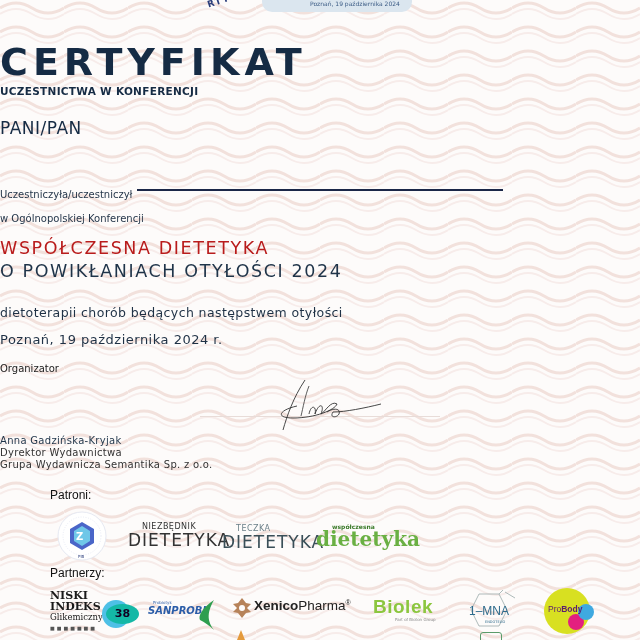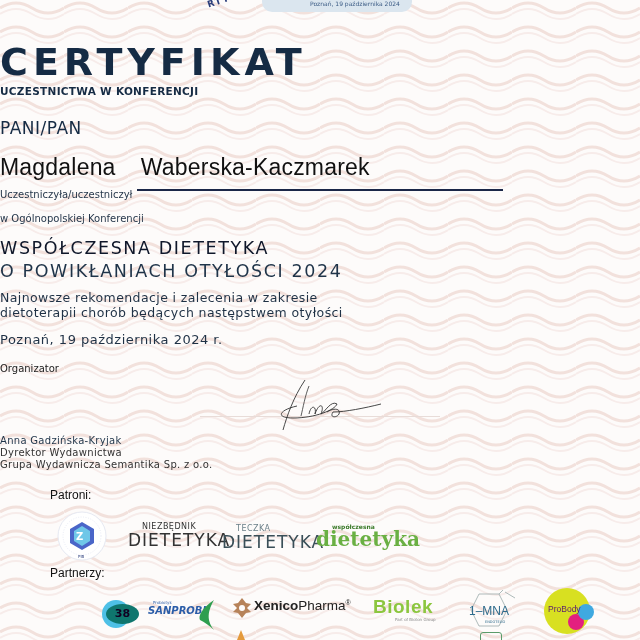--- a/index.html
+++ b/index.html
@@ -30,21 +30,21 @@
   }
   .subtitle { top:85px; font-size:10.5px; font-weight:bold; color:#152b44; letter-spacing:0.3px; }
   .pani { top:118px; font-size:17px; color:#152b44; letter-spacing:0.5px; }
   .name {
     top:154px; font-size:23px; color:#111; font-family:"Liberation Sans", sans-serif; letter-spacing:0.2px;
     word-spacing:6px;
   }
   .name-line { position:absolute; left:137px; top:189px; width:366px; height:2px; background:#1b2748; }
   .part1 { top:189px; font-size:10px; color:#1f3145; }
   .part2 { top:213px; font-size:10px; color:#1f3145; }
-  .conf1 { top:238px; font-size:17.5px; letter-spacing:1.6px; color:#0f172a; }
+  .conf1 { top:238px; font-size:17.5px; letter-spacing:1.6px; color:#b91c1c; }
   .conf2 { top:261px; font-size:17.5px; letter-spacing:1.6px; color:#1f3449; }
   .desc1 { top:290px; font-size:12.5px; letter-spacing:0.4px; color:#1f3145; }
   .desc2 { top:305px; font-size:12.5px; letter-spacing:0.4px; color:#1f3145; }
   .date { top:332px; font-size:13px; letter-spacing:0.5px; color:#1f3145; }
   .org { top:363px; font-size:10px; color:#222; }
   .sig { position:absolute; left:275px; top:378px; width:110px; height:55px; }
   .sig-line { position:absolute; left:200px; top:416px; width:240px; height:1px; background:#e8dcd8; }
   .signer { top:435px; font-size:10px; color:#1f3449; letter-spacing:0.3px; }
   .signer-role { top:447px; font-size:10px; color:#333; letter-spacing:0.3px; }
   .signer-co { top:459px; font-size:10px; color:#333; letter-spacing:0.3px; }
@@ -62,35 +62,35 @@
   .teczka .small { font-size:8px; color:#6a7f88; letter-spacing:0.5px; margin-left:14px; display:block; }
   .teczka .big { font-size:17px; color:#3a4f58; letter-spacing:1px; display:block; margin-top:-1px; }
   .wspdiet { left:316px; top:523px; }
   .wspdiet .small { font-size:6px; color:#3b7a2a; font-weight:bold; margin-left:16px; display:block; }
   .wspdiet .big { font-size:20px; color:#6ab043; font-weight:bold; font-family:"DejaVu Serif", serif; display:block; margin-top:-3px; }
 
   .niski { left:50px; top:590px; font-family:"DejaVu Serif", serif; font-weight:bold; color:#1a1a1a; line-height:11px; font-size:11px; }
   .niski .gl { font-size:8.5px; font-weight:normal; }
   .niski .dots { font-size:5px; letter-spacing:2px; color:#555; }
   .badge38 { left:102px; top:600px; width:28px; height:28px; border-radius:50%; background:#4ec0e6; }
-  .badge38 .inner { position:absolute; left:4px; top:4px; width:33px; height:20px; border-radius:50%; background:#0f766e; color:#102; font-size:11px; font-weight:bold; text-align:center; line-height:20px; }
+  .badge38 .inner { position:absolute; left:4px; top:4px; width:33px; height:20px; border-radius:50%; background:#14b8a6; color:#102; font-size:11px; font-weight:bold; text-align:center; line-height:20px; }
   .sanprobi { left:148px; top:600px; }
   .sanprobi .small { font-size:4px; color:#2b5da8; margin-left:5px; display:block;}
   .sanprobi .big { font-size:10px; font-style:italic; font-weight:bold; color:#2b5da8; display:block; }
   .xenico { left:234px; top:598px; font-size:13.5px; color:#222; font-family:"Liberation Sans", sans-serif; }
   .xenico b { font-weight:bold; }
   .biolek { left:373px; top:596px; }
   .biolek .big { font-size:19px; font-weight:bold; color:#8cc63f; font-family:"Liberation Sans", sans-serif; display:block; letter-spacing:0.5px; }
   .biolek .small { font-size:4px; color:#888; margin-left:22px; display:block; margin-top:-1px;}
   .mna { left:465px; top:590px; width:60px; height:42px; }
   .mna .txt { position:absolute; left:4px; top:14px; font-size:12px; color:#2e6b8c; font-family:"Liberation Sans", sans-serif; }
   .mna .sub { position:absolute; left:20px; top:30px; font-size:3.5px; color:#2e6b8c; }
   .probody { left:544px; top:588px; width:46px; height:46px; border-radius:50%; background:#d8e021; }
   .probody .txt { position:absolute; left:4px; top:16px; font-size:8.5px; color:#5b1d6e; font-family:"Liberation Sans", sans-serif; }
-  .probody .txt b { font-weight:normal; }
+  .probody .txt b { font-weight:bold; }
   .probody .pink { position:absolute; left:24px; top:26px; width:16px; height:16px; border-radius:50%; background:#e3207f; }
   .probody .blue { position:absolute; left:34px; top:16px; width:16px; height:16px; border-radius:50%; background:#3fa9e0; }
 </style>
 </head>
 <body>
 
 <svg class="waves" width="640" height="640" viewBox="0 0 640 640">
   <defs>
     <pattern id="wv" x="0" y="0" width="64" height="24" patternUnits="userSpaceOnUse">
       <path d="M0 8 Q16 -2 32 8 T64 8" fill="none" stroke="#f2e1dc" stroke-width="3"></path>
@@ -104,30 +104,28 @@
 
   <div>
     <div class="stamp-box"></div>
     <span class="stamp-text">RTYFIKOWA</span>
     <span class="stamp-date">Poznań, 19 października 2024</span>
   </div>
 
   <div class="center title">CERTYFIKAT</div>
   <div class="center pani">PANI/PAN</div>
   <div class="center subtitle">UCZESTNICTWA W KONFERENCJI</div>
-  <div class="center name" style="white-space:pre;">Magdalena  Waberska-Kaczmarek</div>
   <div class="name-line"></div>
 
   <div class="center part1">Uczestniczyła/uczestniczył</div>
   <div class="center part2">w Ogólnopolskiej Konferencji</div>
 
   <div class="center conf1">WSPÓŁCZESNA DIETETYKA</div>
   <div class="center conf2">O POWIKŁANIACH OTYŁOŚCI 2024</div>
 
-  <div class="center desc1">Najnowsze rekomendacje i zalecenia w zakresie</div>
   <div class="center desc2">dietoterapii chorób będących następstwem otyłości</div>
 
   <div class="center date">Poznań, 19 października 2024 r.</div>
 
   <div class="center org">Organizator</div>
 
   <div class="sig-line"></div>
   <svg class="sig" viewBox="0 0 110 55">
     <path d="M30 2 C 18 20, 12 38, 8 52" fill="none" stroke="#333" stroke-width="0.9"></path>
     <path d="M22 28 C 4 32, 0 40, 18 40 C 40 40, 60 32, 62 26 C 56 22, 50 34, 46 36 C 50 26, 44 24, 40 36 C 42 28, 36 26, 34 36 M52 34 C 58 30, 66 30, 64 36 C 62 40, 54 40, 58 34 C 70 34, 90 30, 106 26" fill="none" stroke="#333" stroke-width="0.9"></path>
@@ -157,20 +155,26 @@
     <span class="small">TECZKA</span>
     <span class="big">DIETETYKA</span>
   </div>
   <div class="logo wspdiet">
     <span class="small">współczesna</span>
     <span class="big">dietetyka</span>
   </div>
 
   <div class="sec-label partnerzy-label">Partnerzy:</div>
 
+  <div class="logo niski">
+    <div>NISKI</div>
+    <div>INDEKS</div>
+    <div class="gl">Glikemiczny</div>
+    <div class="dots">■■■■■■■</div>
+  </div>
   <div class="logo badge38">
     <div class="inner">38</div>
   </div>
 
   <div class="logo sanprobi">
     <span class="small">Probiotyk</span>
     <span class="big">SANPROBI</span>
   </div>
   <svg class="logo" style="left:196px;top:598px;" width="20" height="34" viewBox="0 0 20 34">
     <path d="M18 2 C 6 10, 2 18, 4 22 C 8 24, 14 28, 18 32 C 12 24, 10 16, 18 2 Z" fill="#2e9e4f"></path>

